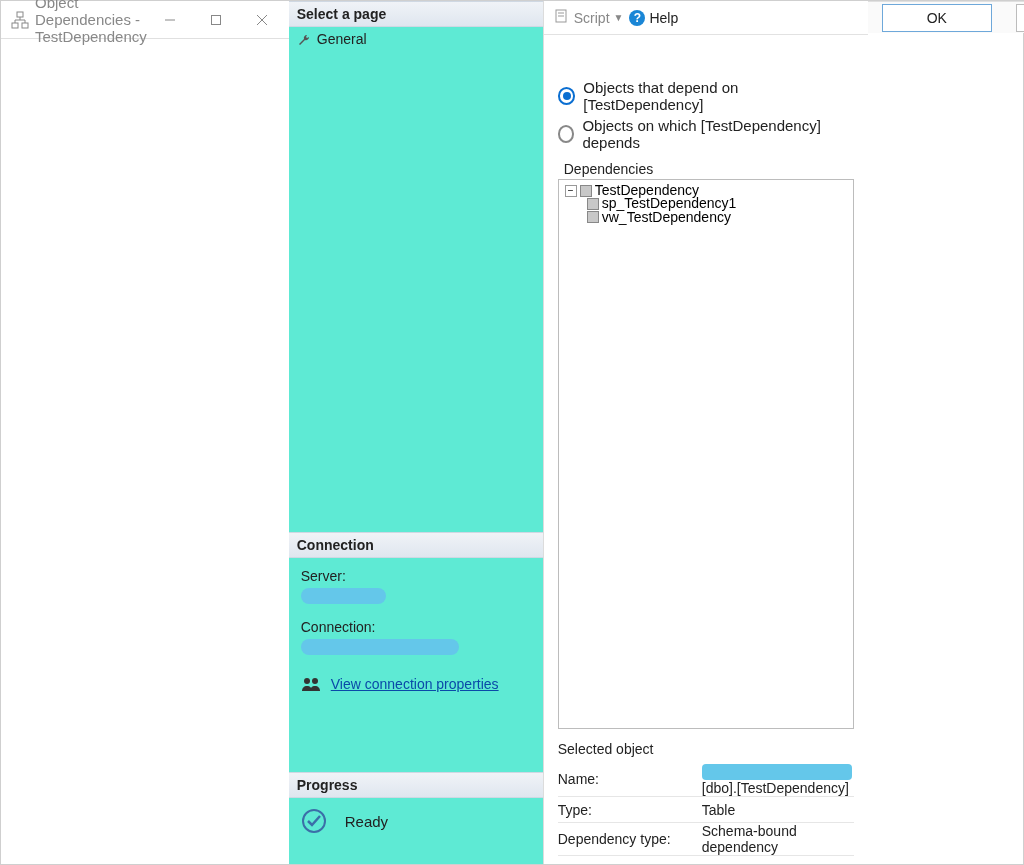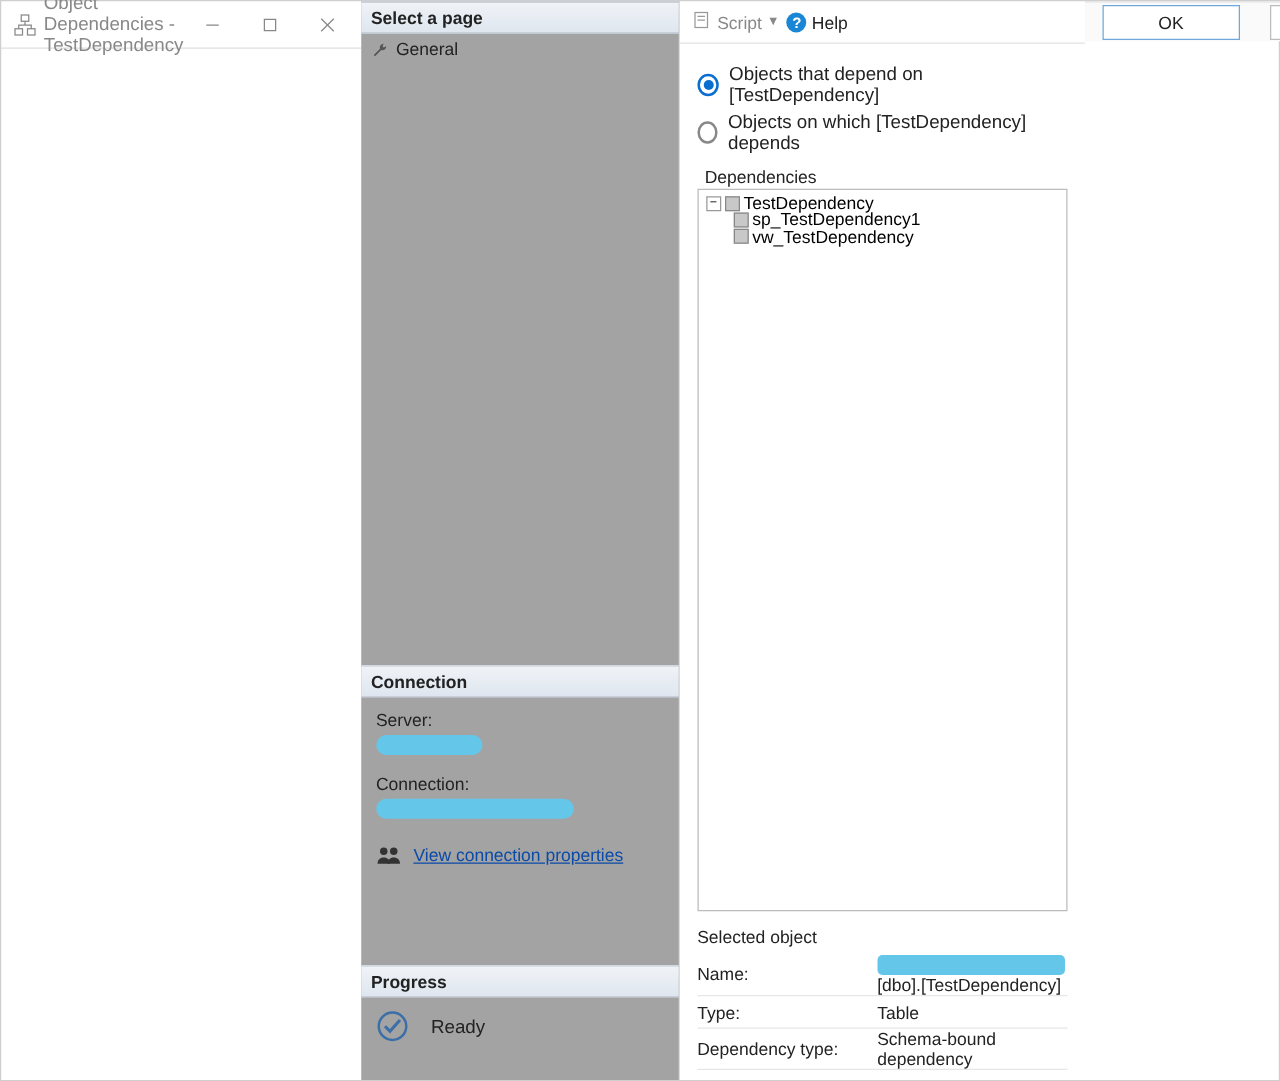--- a/index.html
+++ b/index.html
@@ -12,21 +12,21 @@
 .titlebar .app-icon { width: 18px; height: 18px; margin-right: 6px; }
 .titlebar .title-text { flex: 1; font-size: 15px; }
 .titlebar .win-btns { display: flex; }
 .titlebar .win-btn { width: 46px; height: 30px; display: flex; align-items: center; justify-content: center; color: #666; }
 .titlebar .win-btn svg { width: 12px; height: 12px; }
 
 
 .body { flex: 1; display: flex; min-height: 0; }
 
 
-.left-panel { width: 255px; display: flex; flex-direction: column; border-right: 1px solid #dcdcdc; background: #a3a3a3; }
+.left-panel { width: 255px; display: flex; flex-direction: column; border-right: 1px solid #dcdcdc; background: #5eead4; }
 .section-header { background: linear-gradient(#f0f3f7, #dfe6ef); padding: 4px 8px; font-weight: bold; font-size: 14px; color: #222; border-top: 1px solid #cfd8e3; border-bottom: 1px solid #cfd8e3; }
 .page-list { flex: 0 0 auto; }
 .page-item { display: flex; align-items: flex-end; padding: 4px 8px; font-size: 14px; color: #222; }
 .page-item .wrench-icon { width: 14px; height: 14px; margin-right: 6px; }
 
 .left-spacer { flex: 1; }
 
 .conn-body { padding: 10px 12px; font-size: 14px; color: #222; }
 .conn-label { margin-bottom: 4px; }
 .redact { background: #64c7ea; border-radius: 10px; height: 16px; display: inline-block; }
@@ -34,21 +34,21 @@
 .redact.r2 { width: 158px; margin-bottom: 12px; }
 .conn-link-row { display: flex; align-items: flex-start; margin-top: 6px; }
 .conn-link-row .people-icon { width: 20px; height: 16px; margin-right: 10px; }
 .conn-link { color: #0a4aa8; text-decoration: underline; cursor: pointer; font-size: 14px; }
 
 .progress-body { padding: 10px 12px; display: flex; align-items: center; }
 .progress-body .check-icon { width: 26px; height: 26px; margin-right: 18px; }
 .progress-text { font-size: 15px; color: #222; }
 
 
-.right-panel { flex: 1; display: flex; flex-direction: column; min-width: 0; }
+.right-panel { flex: 1; display: flex; flex-direction: column; min-width: 0; gap: 28px; }
 .toolbar { height: 34px; border-bottom: 1px solid #e2e2e2; display: flex; align-items: center; padding: 0 10px; gap: 6px; font-size: 14px; }
 .toolbar .tb-item { display: flex; align-items: center; gap: 4px; color: #888; }
 .toolbar .tb-help { color: #222; display: flex; align-items: center; gap: 4px; }
 .toolbar .help-icon { width: 16px; height: 16px; background: #1a86d6; border-radius: 50%; color: #fff; font-weight: bold; font-size: 12px; display: flex; align-items: center; justify-content: center; }
 .toolbar .caret { font-size: 10px; color: #888; }
 
 .main-content { flex: 1; padding: 14px 14px 0 14px; display: flex; flex-direction: column; min-height: 0; }
 
 .radio-row { display: flex; align-items: center; padding: 2px 0; font-size: 15px; color: #222; }
 .radio-circle { width: 18px; height: 18px; border: 2px solid #888; border-radius: 50%; margin-right: 8px; display: flex; align-items: center; justify-content: center; }

